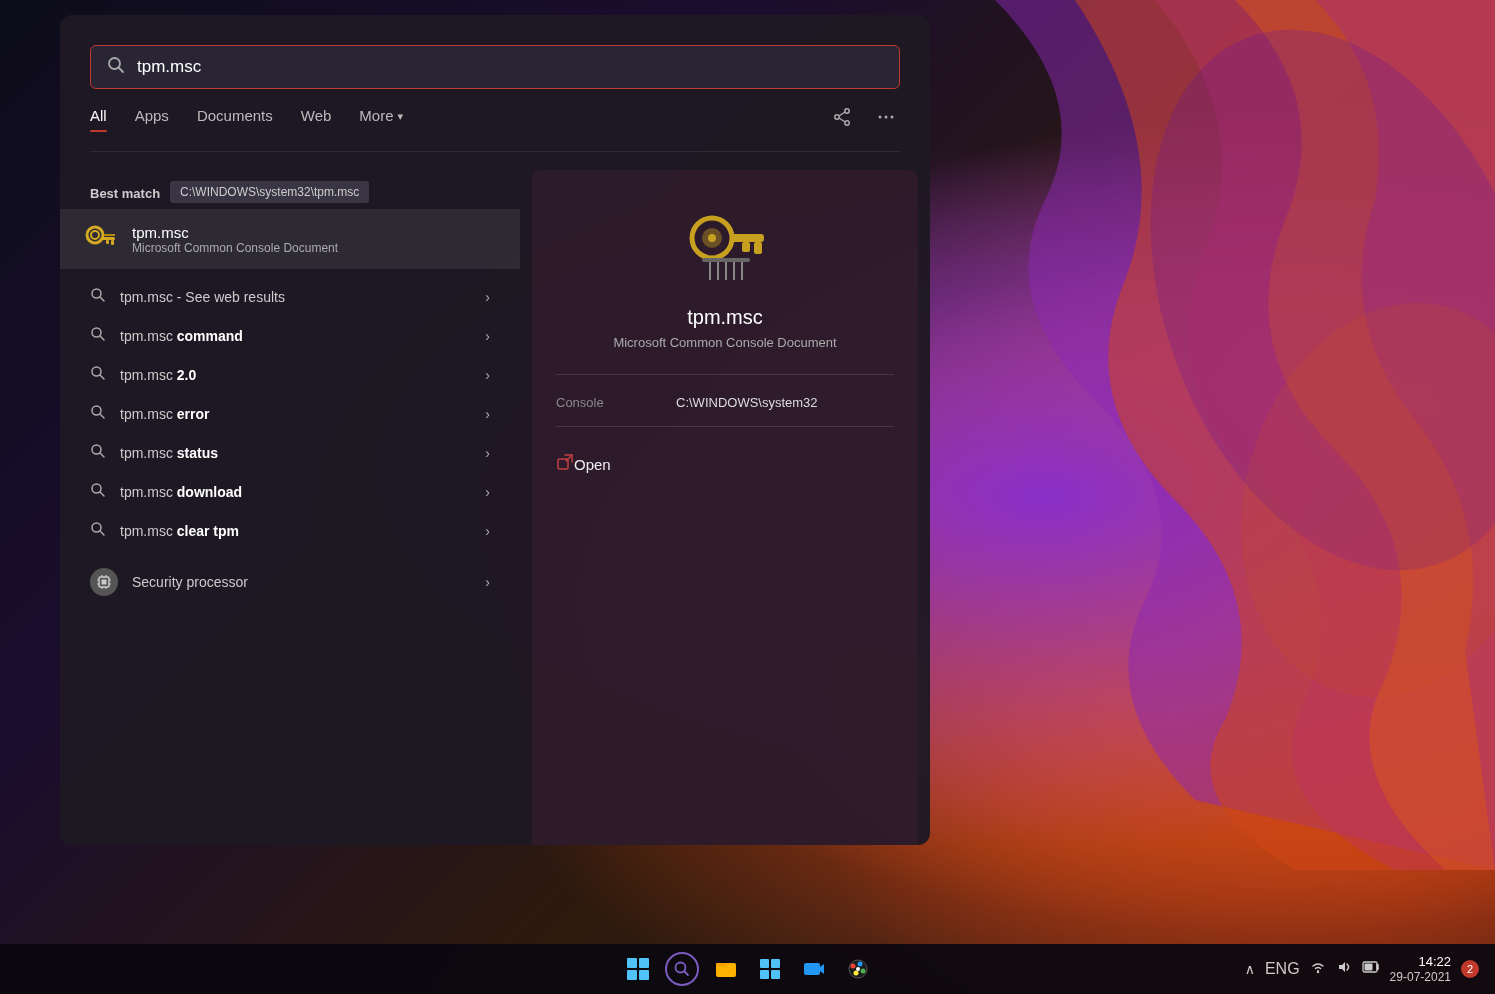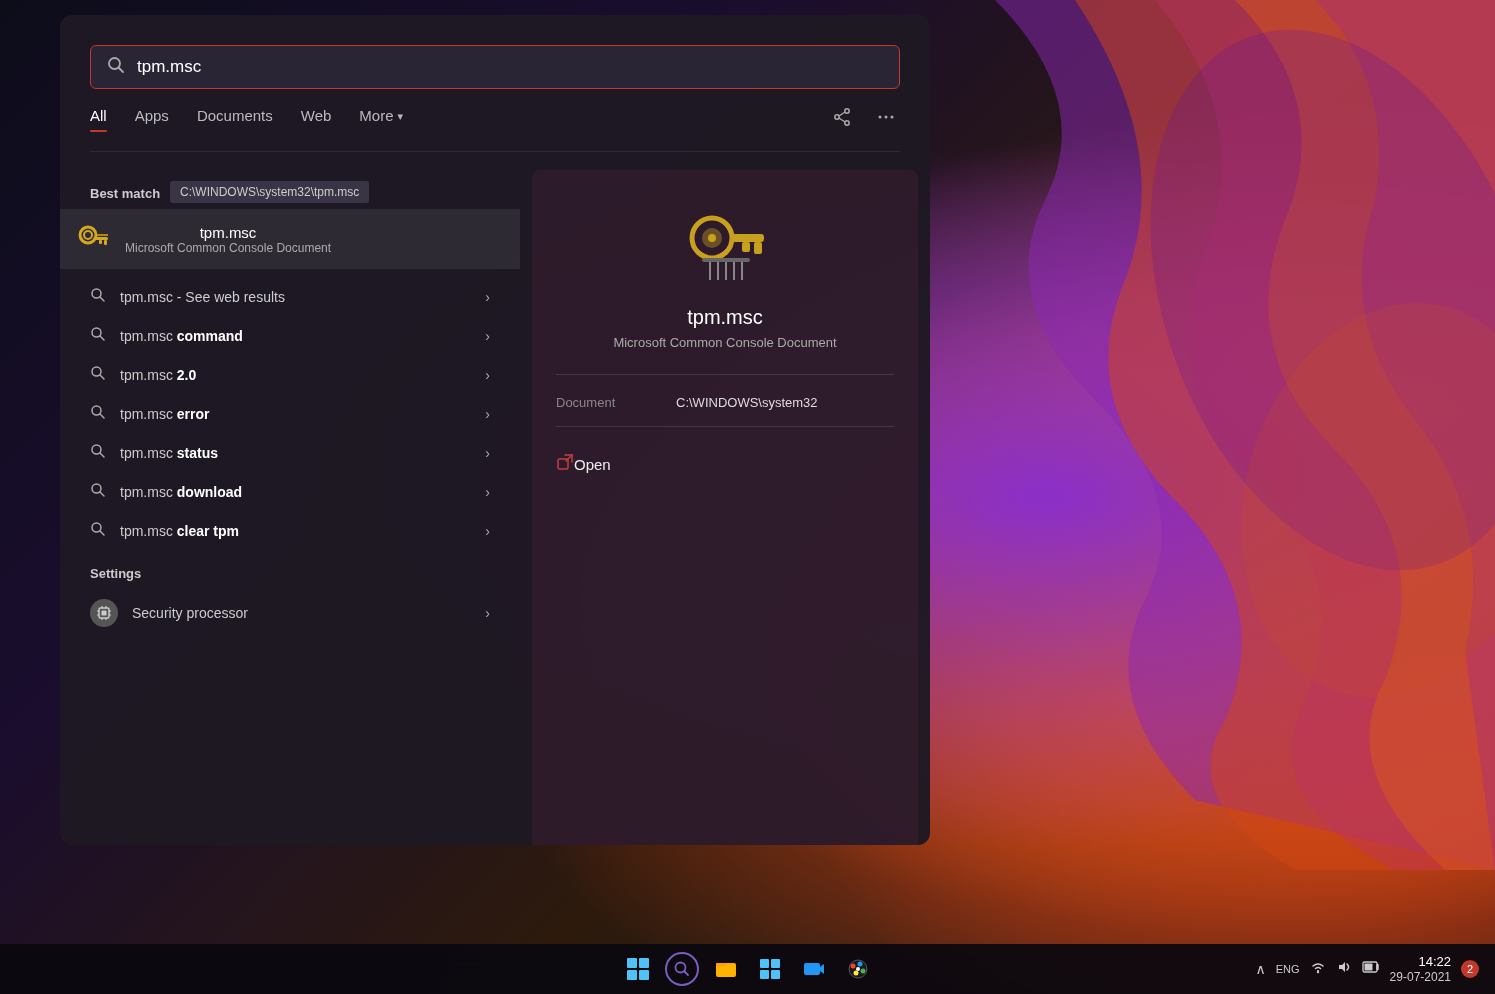--- a/index.html
+++ b/index.html
@@ -155,26 +155,25 @@
       font-size: 13px;
       color: #ccc;
       font-weight: 600;
       padding: 8px 30px;
     }
 
     
     .best-match-item {
       display: flex;
       align-items: center;
-      padding: 12px 15px;
+      padding: 12px 22px;
       background: rgba(255,255,255,0.08);
       cursor: pointer;
       position: relative;
       gap: 14px;
-      text-align: center;
     }
 
     .item-icon {
       width: 36px;
       height: 36px;
       display: flex;
       align-items: center;
       justify-content: center;
       font-size: 22px;
     }
@@ -437,21 +436,21 @@
       background: #c0392b;
       border-radius: 50%;
       font-size: 11px;
       color: #fff;
       display: flex;
       align-items: center;
       justify-content: center;
     }
 
     .lang-label {
-      font-size: 11px;
+      font-size: 16px;
       color: #ccc;
     }
 
     
     .windows-logo {
       display: grid;
       grid-template-columns: 1fr 1fr;
       gap: 2px;
       width: 22px;
       height: 22px;
@@ -654,21 +653,20 @@
               <circle cx="6.5" cy="6.5" r="4.5" stroke="#aaa" stroke-width="1.5"></circle>
               <line x1="10" y1="10" x2="14" y2="14" stroke="#aaa" stroke-width="1.5" stroke-linecap="round"></line>
             </svg>
           </div>
           <div class="web-item-text">tpm.msc <b>clear tpm</b></div>
           <div class="chevron-right">›</div>
         </div>
       </div>
 
       <div class="settings-section">
-        <div class="section-label">Settings</div>
         <div class="settings-item">
           <div class="settings-icon">
             <svg width="16" height="16" viewBox="0 0 16 16" fill="none">
               <rect x="3" y="3" width="10" height="10" rx="1.5" stroke="#ccc" stroke-width="1.5"></rect>
               <rect x="5.5" y="5.5" width="5" height="5" rx="0.5" fill="#ccc"></rect>
               <line x1="1" y1="6" x2="3" y2="6" stroke="#ccc" stroke-width="1.2"></line>
               <line x1="1" y1="10" x2="3" y2="10" stroke="#ccc" stroke-width="1.2"></line>
               <line x1="13" y1="6" x2="15" y2="6" stroke="#ccc" stroke-width="1.2"></line>
               <line x1="13" y1="10" x2="15" y2="10" stroke="#ccc" stroke-width="1.2"></line>
               <line x1="6" y1="1" x2="6" y2="3" stroke="#ccc" stroke-width="1.2"></line>
@@ -705,21 +703,21 @@
           <rect x="22" y="58" width="48" height="4" rx="2" fill="#666"></rect>
         </svg>
       </div>
 
       <div class="app-preview-name">tpm.msc</div>
       <div class="app-preview-desc">Microsoft Common Console Document</div>
 
       <div class="preview-divider"></div>
 
       <div class="preview-info-row">
-        <div class="preview-info-label">Document</div>
+        <div class="preview-info-label">Console</div>
         <div class="preview-info-value">C:\WINDOWS\system32</div>
       </div>
 
       <div class="preview-divider2"></div>
 
       <div class="open-button" style="align-self: flex-start;">
         <div class="open-button-icon">
           <svg width="18" height="18" viewBox="0 0 18 18" fill="none">
             <rect x="2" y="6" width="10" height="10" rx="1.5" stroke="#c04040" stroke-width="1.5"></rect>
             <path d="M9 2H16V9" stroke="#c04040" stroke-width="1.5" stroke-linecap="round"></path>

